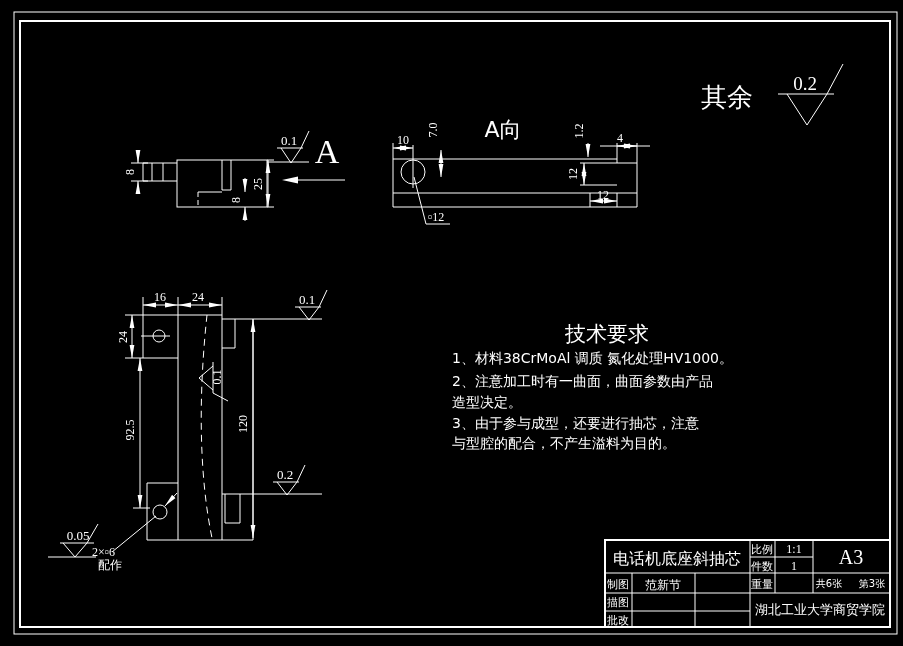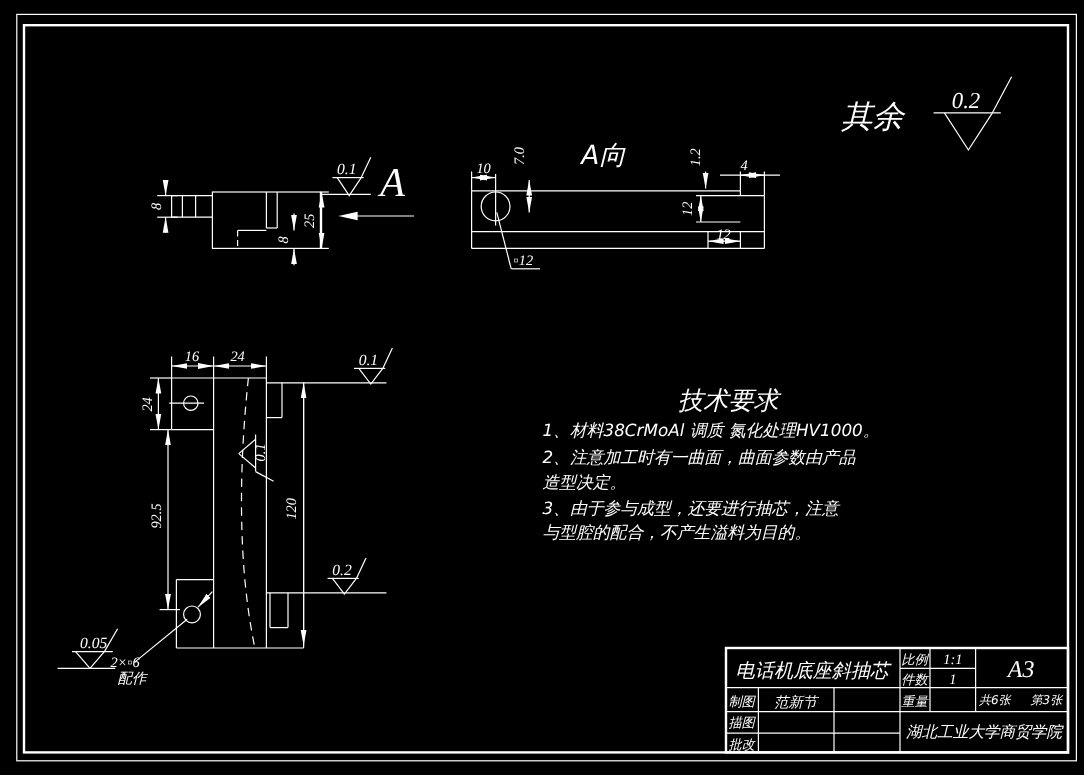--- a/index.html
+++ b/index.html
@@ -1,16 +1,16 @@
 <!DOCTYPE html>
 <html><head>
 <meta charset="utf-8">
 <style>
   html,body{margin:0;padding:0;background:#000;}
-  .stage{position:relative;width:903px;height:646px;background:#000;overflow:hidden;font-style:italic;}
+  .stage{position:relative;width:903px;height:646px;background:#000;overflow:hidden;}
   svg{display:block;}
   text{fill:#fff;}
   .dimtxt{font-family:"Liberation Serif","DejaVu Serif",serif;font-size:12px;}
   .dimtxt13{font-family:"Liberation Serif","DejaVu Serif",serif;font-size:13px;}
   .cjk{font-family:"DejaVu Sans","Liberation Sans",sans-serif;}
   .serifbig{font-family:"Liberation Serif","DejaVu Serif",serif;}
 </style>
 </head>
 <body>
 

